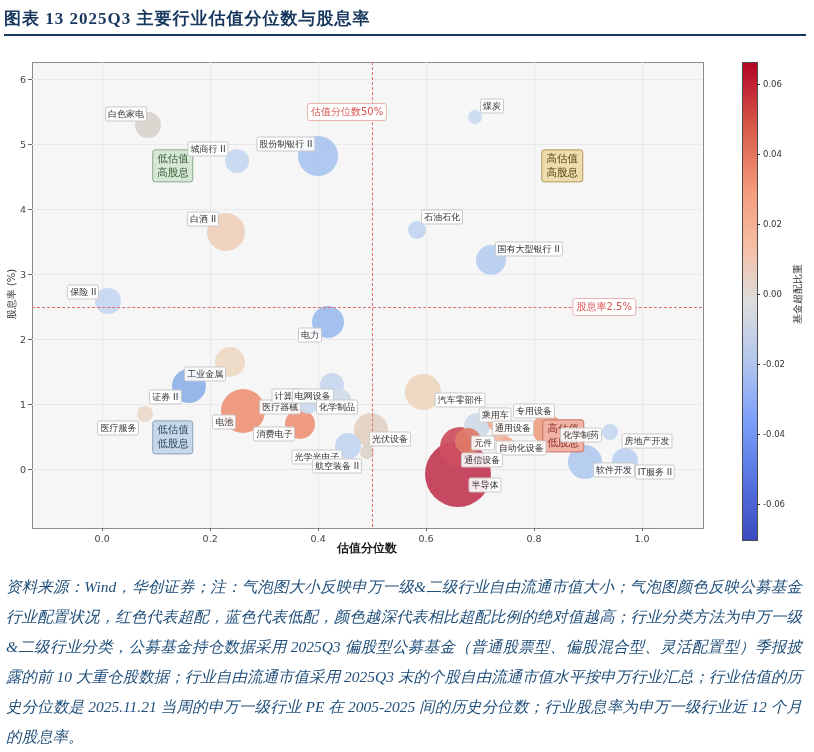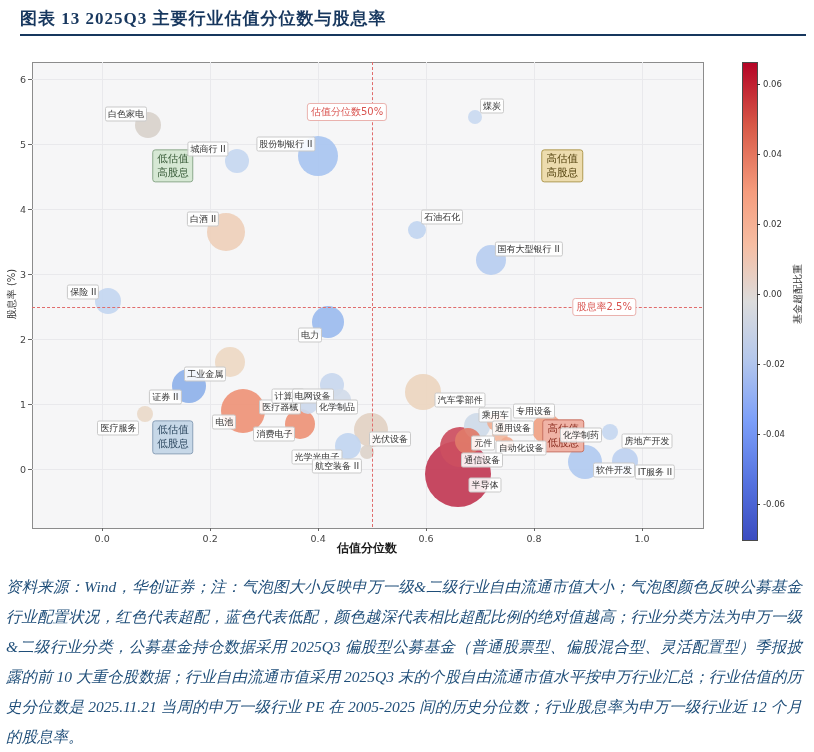--- a/index.html
+++ b/index.html
@@ -1,17 +1,17 @@
 <!DOCTYPE html>
 <html><head>
 <meta charset="utf-8">
 <style>
   html,body{margin:0;padding:0;background:#fff;}
   body{width:814px;height:752px;font-family:"DejaVu Sans",sans-serif;overflow:hidden;}
-  .header{padding:7px 8px 0 20px;}
+  .header{padding:7px 8px 0 4px;}
   .title{font-family:"Liberation Serif",serif;font-weight:bold;font-size:17px;color:#17375e;letter-spacing:1px;}
   .header-rule{height:2px;background:#17375e;margin-top:4px;}
   .figure{position:relative;height:532px;}
   .plot{position:absolute;left:32px;top:26px;width:670px;height:465px;background:#f6f6f7;border:1px solid #8c8c8c;z-index:0;}
   .grid{position:absolute;background:#e9e9ec;z-index:1;}
   .bubble{position:absolute;border-radius:50%;opacity:0.93;z-index:2;}
   .refline-v{position:absolute;width:0;border-left:1px dashed #e06c6c;z-index:3;}
   .refline-h{position:absolute;height:0;border-top:1px dashed #e06c6c;z-index:3;}
   .quad{position:absolute;transform:translate(-50%,-50%);font-size:10.5px;font-weight:normal;white-space:pre-line;
         text-align:center;padding:2px 4px;border-radius:3px;line-height:1.3;border:1px solid;z-index:4;}

